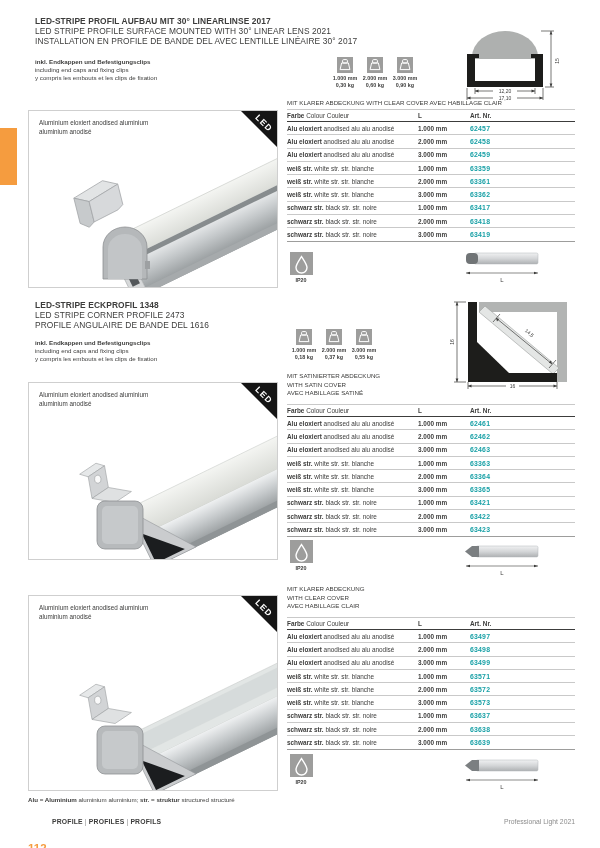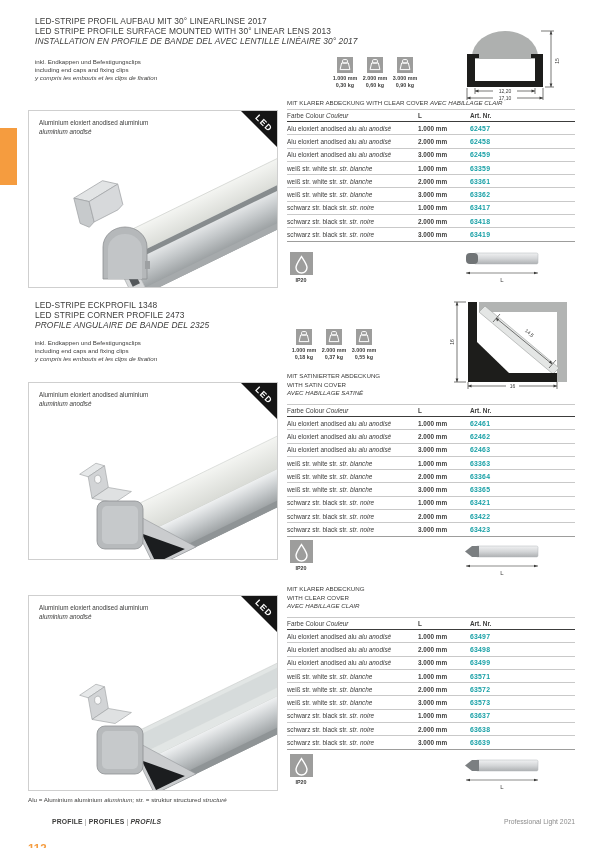--- a/index.html
+++ b/index.html
@@ -1,21 +1,21 @@
 <!DOCTYPE html>
 <html><head>
 <meta charset="utf-8">
 <style>
   *{margin:0;padding:0;box-sizing:border-box}
   body{background:#ffffff}
   .page{position:relative;width:600px;height:848px;background:#fff;overflow:hidden;
         font-family:"Liberation Sans","DejaVu Sans",sans-serif;color:#3c3c3b}
   .abs{position:absolute}
-  .b{font-weight:400}
-  .it{font-style:italic}
+  .b{font-weight:700}
+  .it{}
   .sec-title{font-size:8.4px;line-height:9.8px;letter-spacing:.1px;white-space:nowrap}
   .incl{font-size:6.2px;line-height:8px;white-space:nowrap}
   .imgbox{position:absolute;left:28px;width:250px;border:1px solid #cfcfcf;background:#fff;overflow:hidden}
   .caption{position:absolute;left:10px;top:8px;font-size:6.3px;line-height:8.6px;z-index:2}
   .ledbadge{position:absolute;top:0;right:0;z-index:3}
   .weights{position:absolute;display:flex}
   .weight{width:30px;display:flex;flex-direction:column;align-items:center}
   .weight svg{margin-bottom:2px}
   .wlab{font-size:5.4px;font-weight:700;line-height:6.6px;white-space:nowrap}
   .coverline{position:absolute;font-size:6.2px;line-height:8.6px;white-space:nowrap}
@@ -61,21 +61,21 @@
     </linearGradient>
   </defs>
 </svg>
 
 <div class="page">
 
   <div class="orangetab"></div>
 
   <div class="abs sec-title" style="left:35px;top:17px">
     <div class="b">LED-STRIPE PROFIL AUFBAU MIT 30° LINEARLINSE 2017</div>
-    <div>LED STRIPE PROFILE SURFACE MOUNTED WITH 30° LINEAR LENS 2013</div>
+    <div>LED STRIPE PROFILE SURFACE MOUNTED WITH 30° LINEAR LENS 2021</div>
     <div class="it">INSTALLATION EN PROFILE DE BANDE DEL AVEC LENTILLE LINÉAIRE 30° 2017</div>
   </div>
 
   <div class="abs incl" style="left:35px;top:58px">
     <div class="b">inkl. Endkappen und Befestigungsclips</div>
     <div>including end caps and fixing clips</div>
     <div class="it">y compris les embouts et les clips de fixation</div>
   </div>
 
   <div class="weights" style="left:330px;top:57px">
@@ -246,21 +246,21 @@
         <path d="M0,52 L0,20 A22,20 0 0 1 44,20 L44,52 Z" fill="#b5b8ba" stroke="#8e9193" stroke-width="0.8"></path>
         <path d="M5,52 L5,22 A17,15 0 0 1 39,22 L39,52 Z" fill="#c2c5c7"></path>
         <rect x="42" y="34" width="5" height="8" fill="#9da0a2"></rect>
       </g>
     </svg>
   </div>
 
   <div class="abs sec-title" style="left:35px;top:301px">
     <div class="b">LED-STRIPE ECKPROFIL 1348</div>
     <div>LED STRIPE CORNER PROFILE 2473</div>
-    <div class="it">PROFILE ANGULAIRE DE BANDE DEL 2325</div>
+    <div class="it">PROFILE ANGULAIRE DE BANDE DEL 1616</div>
   </div>
 
   <div class="abs incl" style="left:35px;top:339px">
     <div class="b">inkl. Endkappen und Befestigungsclips</div>
     <div>including end caps and fixing clips</div>
     <div class="it">y compris les embouts et les clips de fixation</div>
   </div>
 
   <div class="weights" style="left:289px;top:329px">
       <div class="weight">

